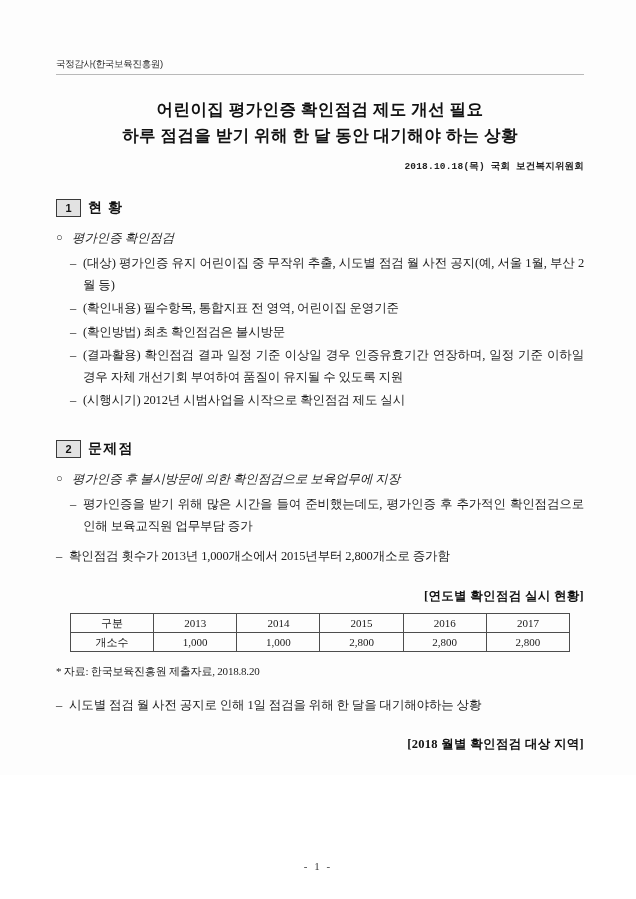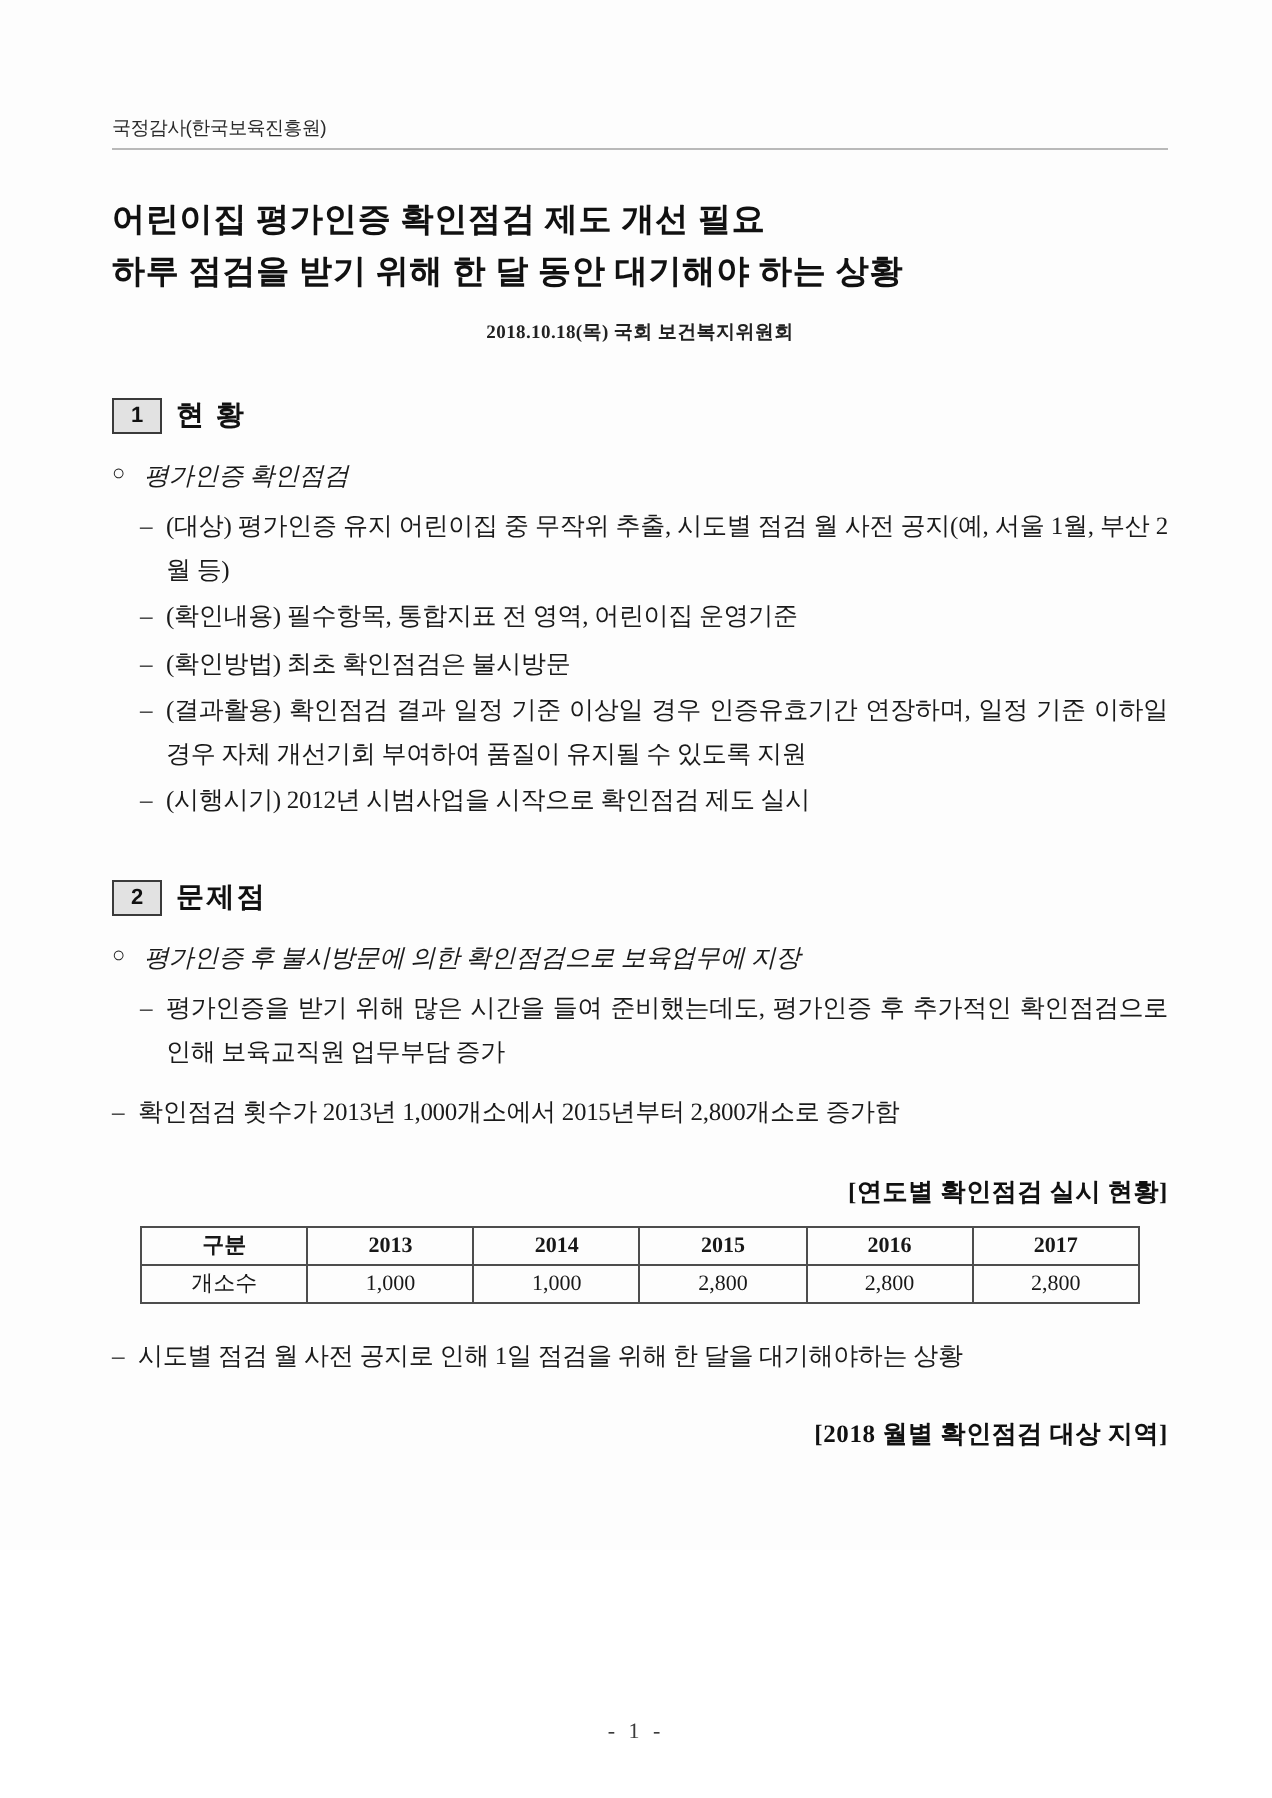--- a/index.html
+++ b/index.html
@@ -39,33 +39,34 @@
   }
   .header-rule {
     border-top: 1px solid #b9b9b9;
     width: 528px;
     margin: 0 0 22px 0;
     height: 0;
   }
 
   
   .title-block {
+    text-align: center;
     margin-bottom: 8px;
   }
   .title-line {
     font-size: 16.5px;
     font-weight: bold;
     letter-spacing: 0.4px;
     line-height: 1.55;
     color: #111;
   }
   .date-line {
-    text-align: center;
+    text-align: right;
     font-size: 9.5px;
-    font-family: Liberation Serif, serif;
+    font-family: Liberation Mono, monospace;
     letter-spacing: 0.2px;
     color: #222;
     margin-top: 12px;
     margin-bottom: 26px;
     font-weight: bold;
   }
 
   
   .section-head {
     display: flex;
@@ -161,21 +162,21 @@
   table.data-table td {
     border: 0.8px solid #4d4d4d;
     text-align: center;
     font-size: 11px;
     height: 16px;
     line-height: 16px;
     font-family: "Liberation Serif", "DejaVu Serif", serif;
     color: #181818;
   }
   table.data-table tr.head td {
-    font-weight: bold;
+    font-weight: normal;
   }
   table.data-table {
     border: 1.6px solid #2b2b2b;
   }
   .source-note {
     font-size: 11px;
     margin-top: 12px;
     letter-spacing: -0.2px;
     color: #1d1d1d;
   }
@@ -278,20 +279,21 @@
         <td>개소수</td>
         <td>1,000</td>
         <td>1,000</td>
         <td>2,800</td>
         <td>2,800</td>
         <td>2,800</td>
       </tr>
     </tbody>
       </table>
 
+    <div class="source-note">* 자료: 한국보육진흥원 제출자료, 2018.8.20</div>
 
     <div class="gap-m"></div>
 
     <div class="dash-item">
       <span class="dash-mark">–</span>
       <span class="dash-text">시도별 점검 월 사전 공지로 인해 1일 점검을 위해 한 달을 대기해야하는 상황</span>
     </div>
 
     <div class="table-caption">[2018 월별 확인점검 대상 지역]</div>
 

